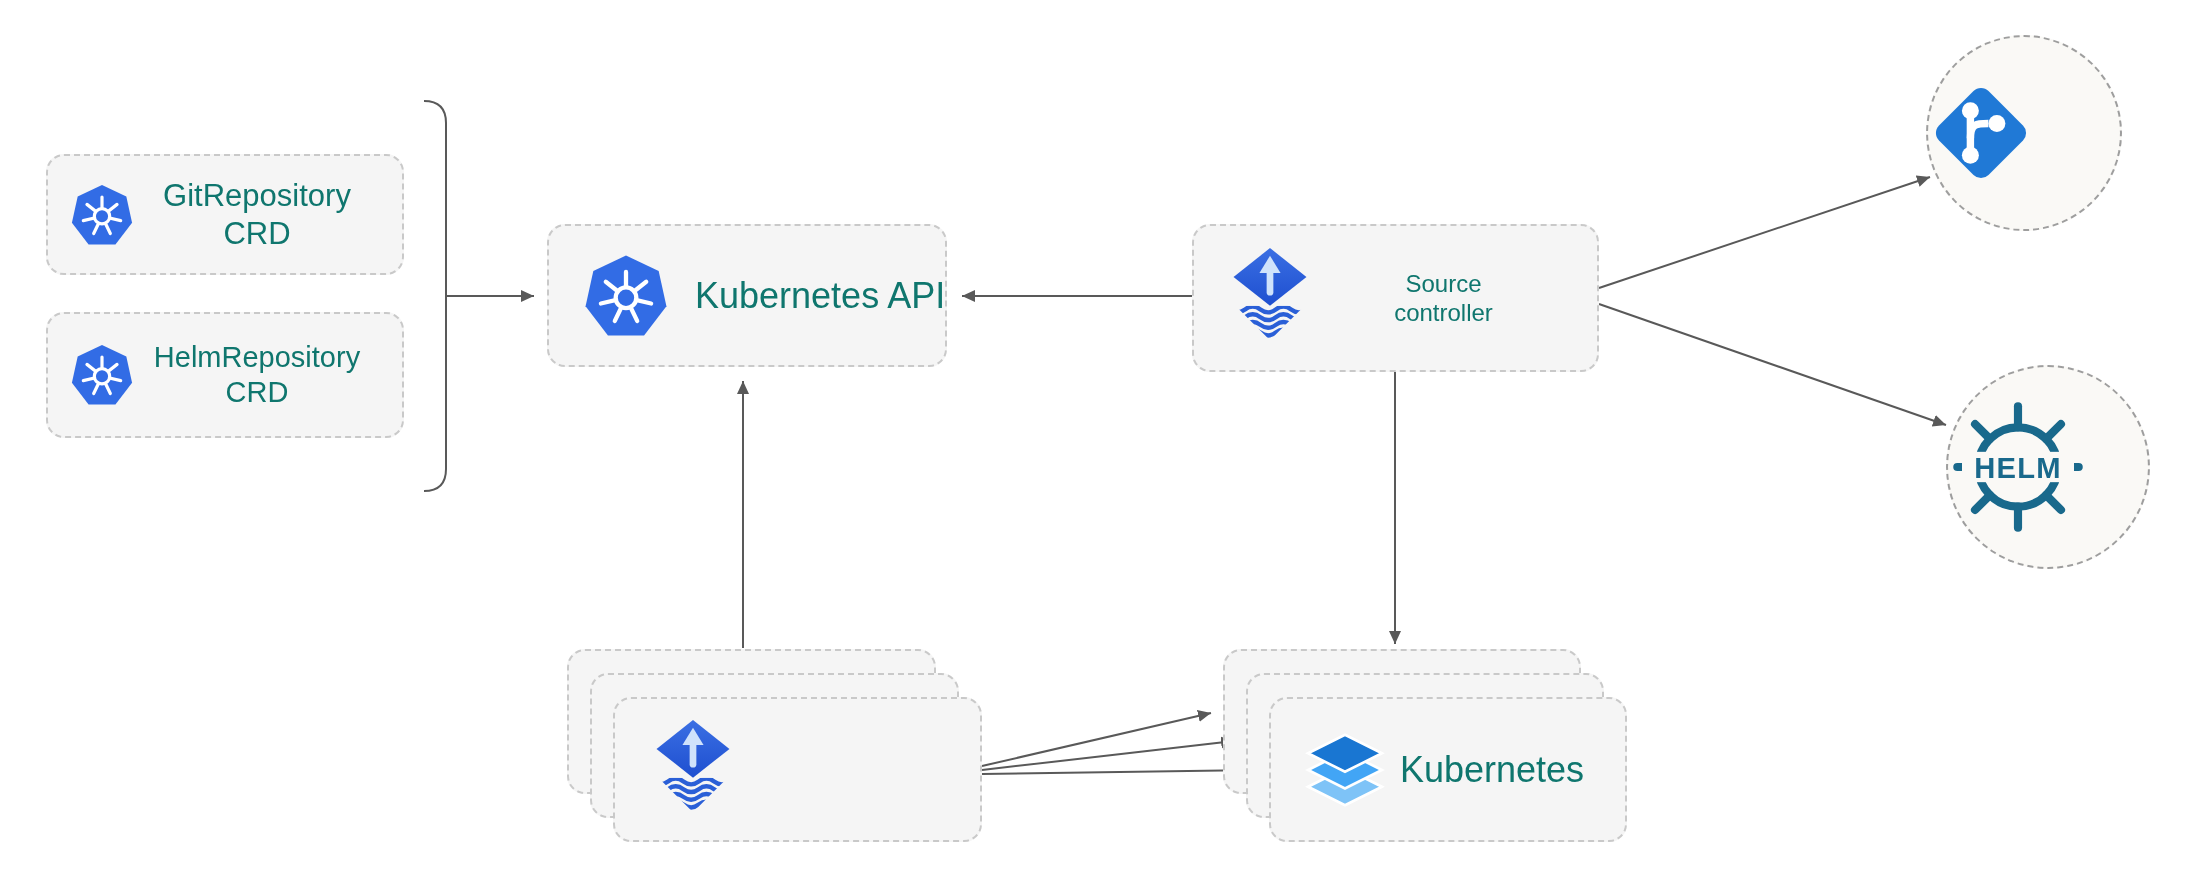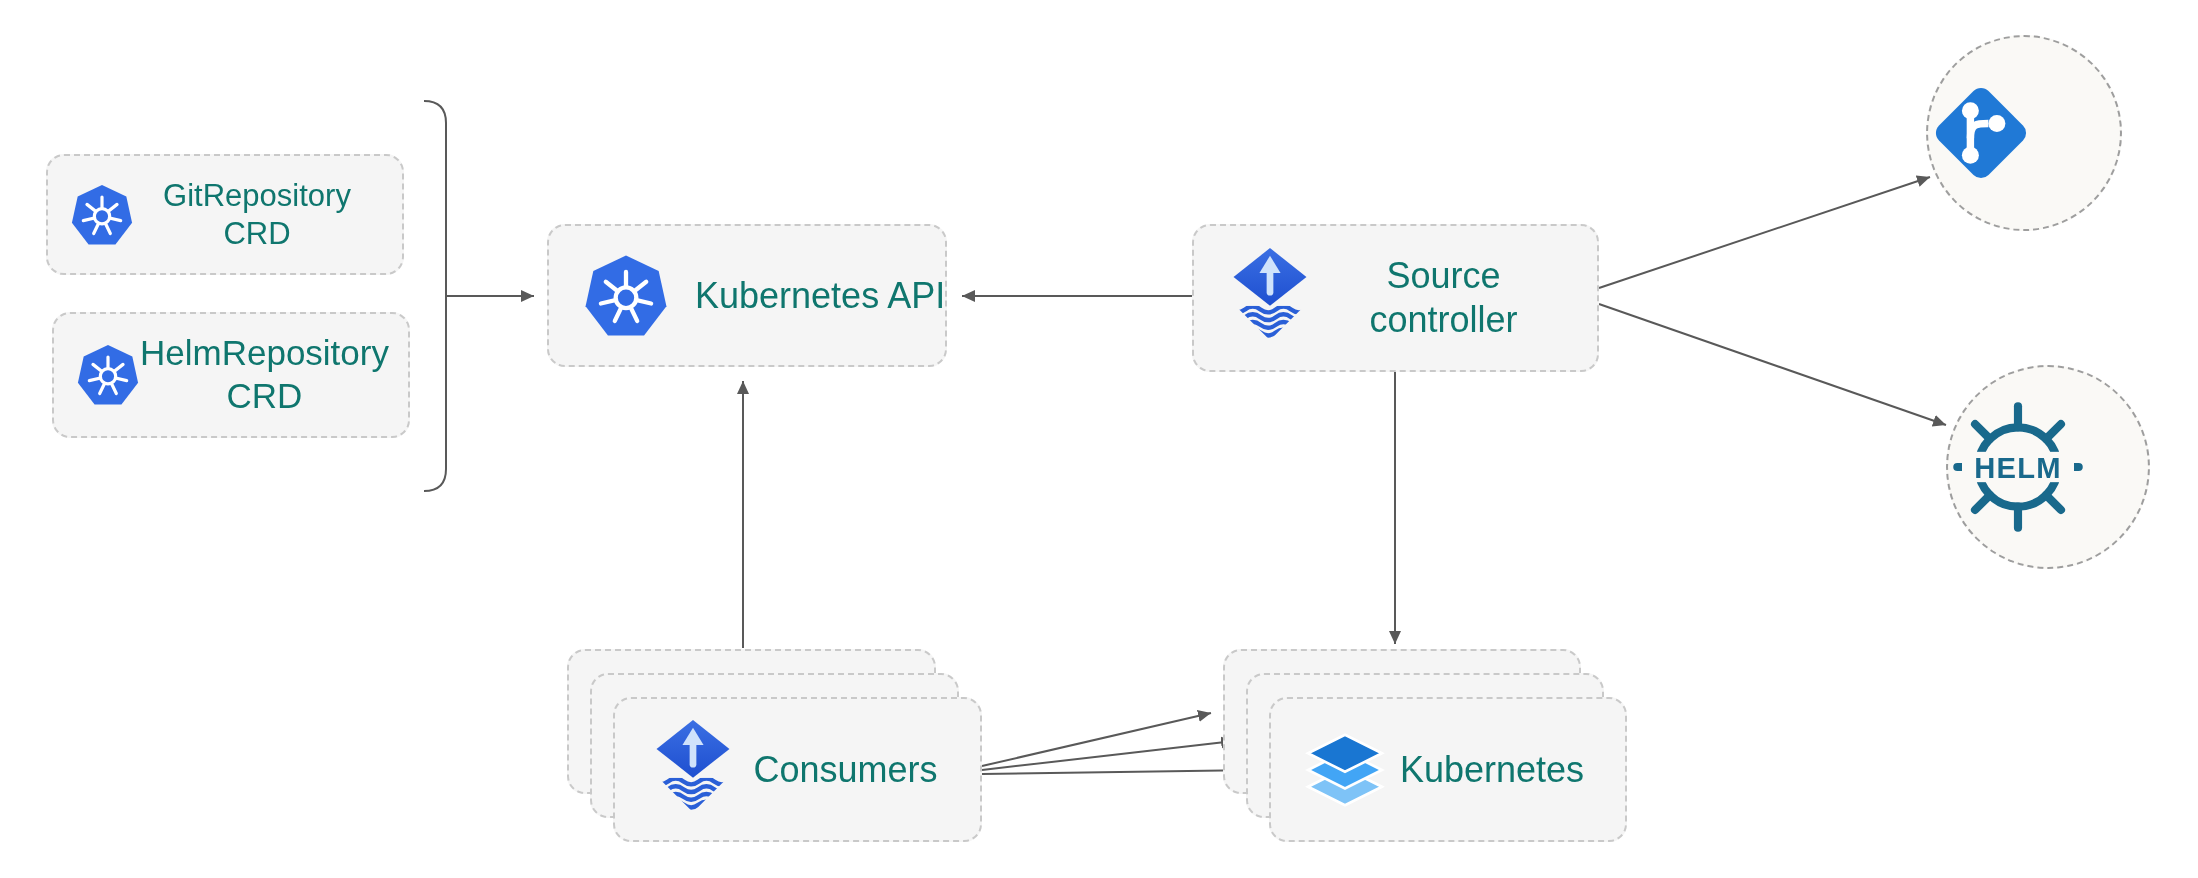--- a/index.html
+++ b/index.html
@@ -10,24 +10,24 @@
   svg.connectors { position:absolute; left:0; top:0; pointer-events:none; }
 
   .node {
     position:absolute; box-sizing:border-box;
     background:#f5f5f5; border:2px dashed #c9c9c9; border-radius:18px;
     display:flex; align-items:center;
   }
   .node .label { white-space:pre-line; line-height:1.22; text-align:center; flex:1; }
 
   .node-git-crd   { left:46px;  top:154px; width:358px; height:121px; padding:0 22px; font-size:31px; }
-  .node-helm-crd  { left:52px;  top:312px; width:358px; height:126px; padding:0 22px; font-size:35px; }
+  .node-helm-crd  { left:46px;  top:312px; width:358px; height:126px; padding:0 22px; font-size:29px; }
   .node-k8s       { left:547px; top:224px; width:400px; height:143px; padding:0 34px; gap:26px; font-size:36px; }
   .node-k8s .label{ text-align:center; flex:none; }
-  .node-source    { left:1192px; top:224px; width:407px; height:148px; padding:0 28px; font-size:36px; }
+  .node-source    { left:1192px; top:224px; width:407px; height:148px; padding:0 28px; font-size:24px; }
 
   .stack { position:absolute; }
   .stack-consumers { left:613px;  top:697px; width:369px; height:145px; }
   .stack-artifacts { left:1269px; top:697px; width:358px; height:145px; }
   .stack .layer {
     position:absolute; width:100%; height:100%; box-sizing:border-box;
     background:#f5f5f5; border:2px dashed #c9c9c9; border-radius:18px;
   }
   .stack .layer.l2 { left:-46px; top:-48px; }
   .stack .layer.l1 { left:-23px; top:-24px; }
@@ -167,21 +167,20 @@
         <polygon points="50,2 88,32 50,62 12,32" fill="url(#fluxgB)"></polygon>
         <line x1="50" y1="48" x2="50" y2="24" stroke="#cfe2fb" stroke-width="7" stroke-linecap="round"></line>
         <polygon points="50,10 61,28 39,28" fill="#cfe2fb"></polygon>
         <g clip-path="url(#wavesB)" stroke="#2a5fd7" stroke-width="4.5" fill="none">
           <path d="M8,66 q8,6 16,0 t16,0 t16,0 t16,0 t16,0"></path>
           <path d="M8,74 q8,6 16,0 t16,0 t16,0 t16,0 t16,0"></path>
           <path d="M8,82 q8,6 16,0 t16,0 t16,0 t16,0 t16,0"></path>
           <path d="M8,90 q8,6 16,0 t16,0 t16,0 t16,0 t16,0"></path>
         </g>
       </svg>
-      <div class="label">Consumers</div>
     </div>
   </div>
 
   <div class="stack stack-artifacts">
     <div class="layer l2"></div>
     <div class="layer l1"></div>
     <div class="node front">
       <svg class="icon ilay" viewBox="0 0 100 100">
         <polygon points="50,48 92,69 50,90 8,69" fill="#7ec3f7" stroke="#fff" stroke-width="3"></polygon>
         <polygon points="50,29 92,50 50,71 8,50" fill="#42a5f5" stroke="#fff" stroke-width="3"></polygon>

